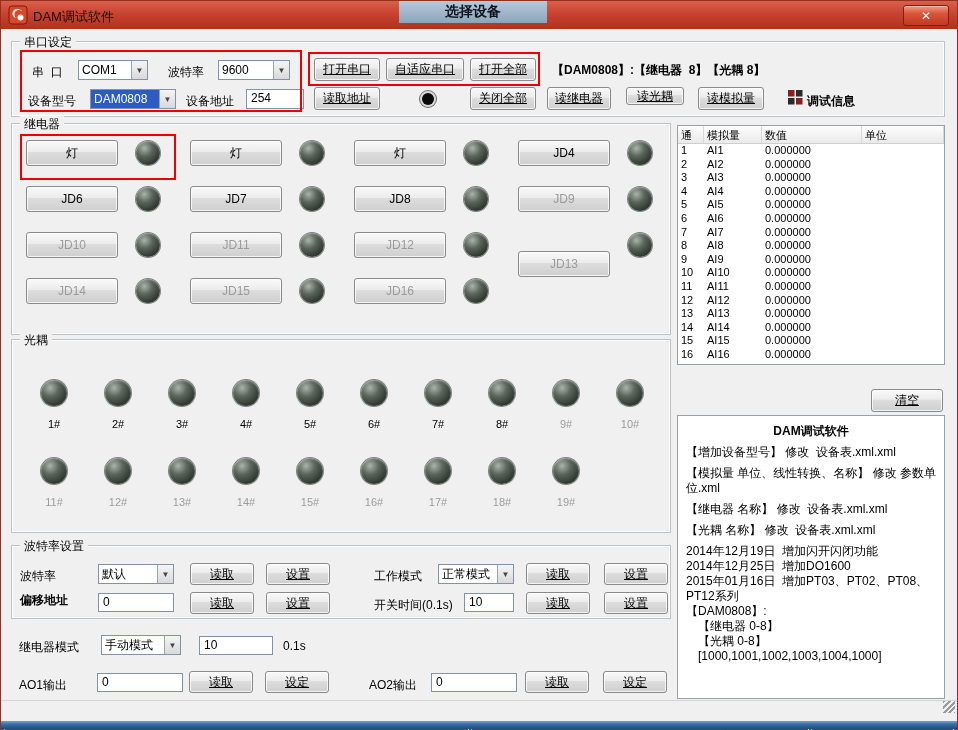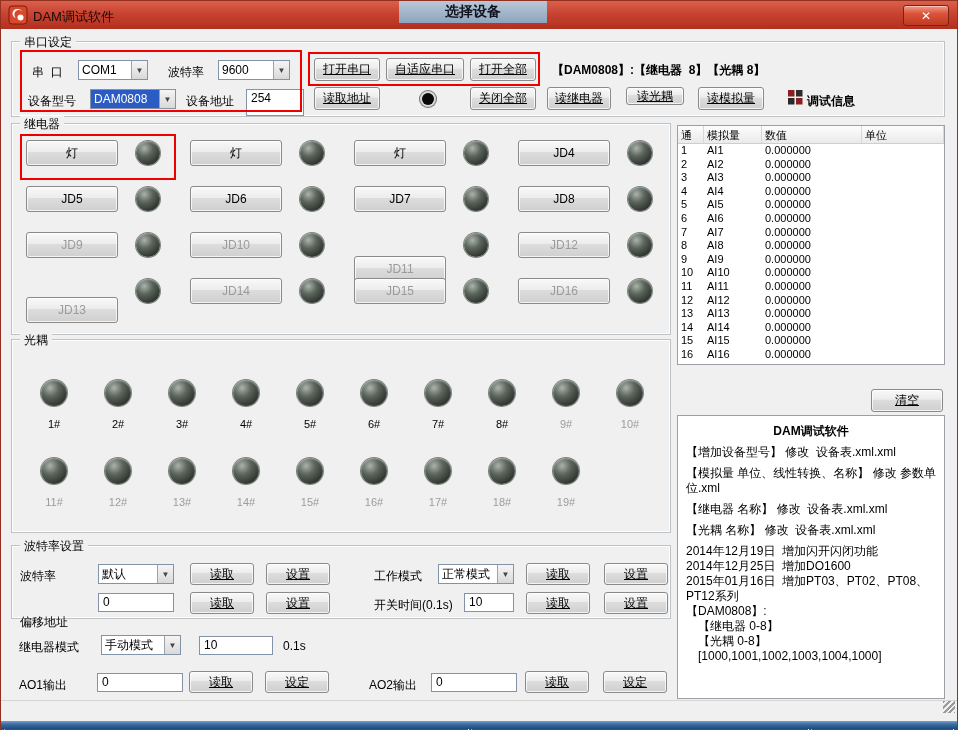--- a/index.html
+++ b/index.html
@@ -114,21 +114,21 @@
     <div class="combo" style="left:206px; top:18px; width:72px; height:20px;">
       <span class="txt">9600</span>
       <span class="arrow">▼</span>
     </div>
     <span class="lbl" style="left:16px; top:51px;">设备型号</span>
     <div class="combo sel" style="left:78px; top:47px; width:86px; height:20px;">
       <span class="txt">DAM0808</span>
       <span class="arrow">▼</span>
     </div>
     <span class="lbl" style="left:174px; top:51px;">设备地址</span>
-    <div class="tbox" style="left:234px; top:47px; width:58px; height:27px;">254</div>
+    <div class="tbox" style="left:234px; top:47px; width:58px; height:20px;">254</div>
 
     <div class="annot" style="left:296px; top:10px; width:232px; height:34px;"></div>
     <div class="btn u" style="left:302px; top:16px; width:66px; height:23px;">打开串口</div>
     <div class="btn u" style="left:374px; top:16px; width:78px; height:23px;">自适应串口</div>
     <div class="btn u" style="left:458px; top:16px; width:66px; height:23px;">打开全部</div>
     <span class="lbl b" style="left:540px; top:20px;">【DAM0808】:【继电器  8】【光耦 8】</span>
 
     <div class="btn u" style="left:302px; top:45px; width:66px; height:23px;">读取地址</div>
     <div class="indicator" style="left:410px; top:51px;"></div>
     <div class="btn u" style="left:458px; top:45px; width:66px; height:23px;">关闭全部</div>
@@ -157,45 +157,41 @@
         </div>
         <div class="rcell">
           <div class="btn rbtn" style="position: absolute;">灯</div>
           <div class="led led24"></div>
         </div>
         <div class="rcell">
           <div class="btn rbtn" style="position: absolute;">JD4</div>
           <div class="led led24"></div>
         </div>
         <div class="rcell">
-          <div class="btn rbtn" style="position: absolute;">JD5</div>
-          <div class="led led24"></div>
-        </div>
-        <div class="rcell">
           <div class="btn rbtn" style="position: absolute;">JD6</div>
           <div class="led led24"></div>
         </div>
         <div class="rcell">
           <div class="btn rbtn" style="position: absolute;">JD7</div>
           <div class="led led24"></div>
         </div>
         <div class="rcell">
           <div class="btn rbtn" style="position: absolute;">JD8</div>
           <div class="led led24"></div>
         </div>
         <div class="rcell">
           <div class="btn rbtn dis" style="position: absolute;">JD9</div>
           <div class="led led24"></div>
         </div>
         <div class="rcell">
           <div class="btn rbtn dis" style="position: absolute;">JD10</div>
           <div class="led led24"></div>
         </div>
         <div class="rcell">
-          <div class="btn rbtn dis" style="position: absolute; margin-top: 24px;">JD11</div>
+          <div class="btn rbtn dis" style="position: absolute;">JD11</div>
           <div class="led led24"></div>
         </div>
         <div class="rcell">
           <div class="btn rbtn dis" style="position: absolute;">JD12</div>
           <div class="led led24"></div>
         </div>
         <div class="rcell">
           <div class="btn rbtn dis" style="position: absolute; margin-top: 19px;">JD13</div>
           <div class="led led24"></div>
         </div>
@@ -308,21 +304,21 @@
     <div class="btn u" style="left:178px; top:17px; width:64px; height:22px;">读取</div>
     <div class="btn u" style="left:254px; top:17px; width:64px; height:22px;">设置</div>
     <span class="lbl" style="left:362px; top:22px;">工作模式</span>
     <div class="combo" style="left:426px; top:18px; width:76px; height:20px;">
       <span class="txt">正常模式</span>
       <span class="arrow">▼</span>
     </div>
     <div class="btn u" style="left:514px; top:17px; width:64px; height:22px;">读取</div>
     <div class="btn u" style="left:592px; top:17px; width:64px; height:22px;">设置</div>
 
-    <span class="lbl" style="left:8px; top:68px;">偏移地址</span>
+    <span class="lbl" style="left:8px; top:46px;font-weight:bold;">偏移地址</span>
     <div class="tbox" style="left:86px; top:47px; width:76px; height:19px;">0</div>
     <div class="btn u" style="left:178px; top:46px; width:64px; height:22px;">读取</div>
     <div class="btn u" style="left:254px; top:46px; width:64px; height:22px;">设置</div>
     <span class="lbl" style="left:362px; top:51px;">开关时间(0.1s)</span>
     <div class="tbox" style="left:452px; top:47px; width:50px; height:19px;">10</div>
     <div class="btn u" style="left:514px; top:46px; width:64px; height:22px;">读取</div>
     <div class="btn u" style="left:592px; top:46px; width:64px; height:22px;">设置</div>
   </div>
 
   <span class="lbl" style="left:18px; top:638px;">继电器模式</span>

